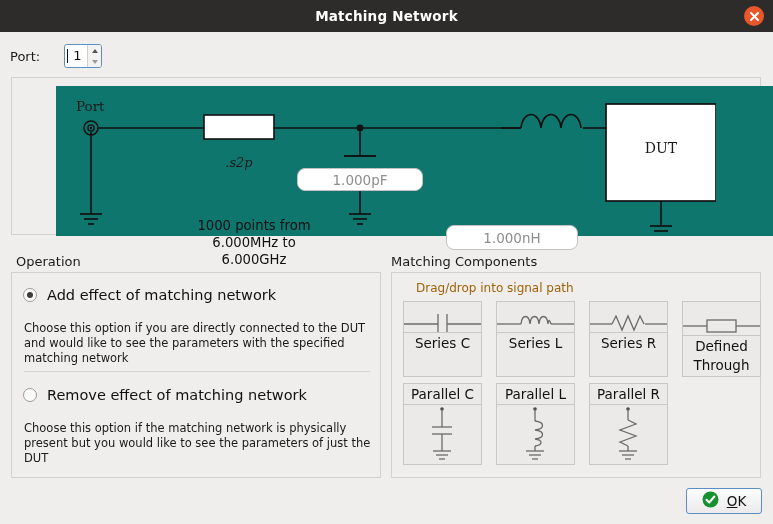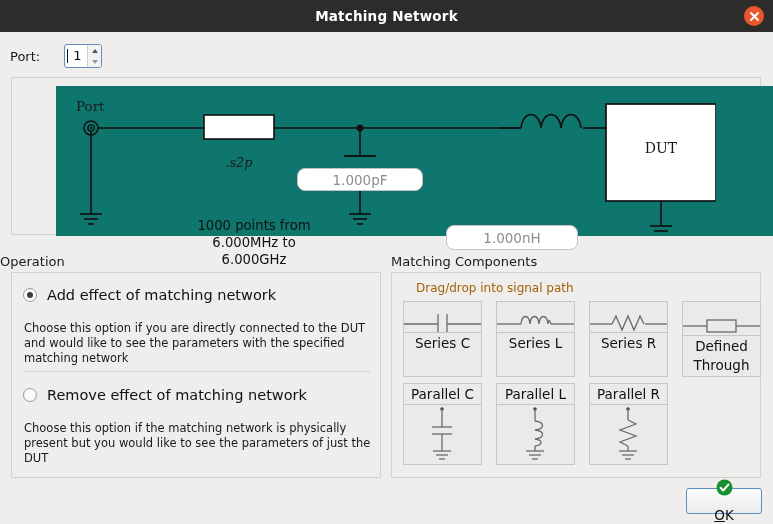--- a/index.html
+++ b/index.html
@@ -71,21 +71,21 @@
   .cap-note{
     position:absolute;left:128px;top:131px;width:140px;text-align:center;
     font-size:13.2px;line-height:17px;color:#111;
   }
   .serif{font-family:"DejaVu Serif","Liberation Serif",serif;}
 
   
   .grouptitle{position:absolute;font-size:13px;color:#1a1a1a;}
   .groupbox{position:absolute;box-sizing:border-box;border:1px solid #d3d1cf;background:#efeeed;}
 
-  #op-title{left:0;top:254px;}
+  #op-title{left:16px;top:254px;}
   #op-box{left:11px;top:272px;width:370px;height:206px;}
   #mc-title{left:391px;top:254px;}
   #mc-box{left:391px;top:272px;width:370px;height:206px;}
 
   
   .radio-row{position:absolute;display:flex;align-items:center;gap:10px;cursor:pointer;}
   #radio1{left:11px;top:14px;}
   #radio2{left:11px;top:114px;}
   .radio{
     width:14px;height:14px;border-radius:50%;box-sizing:border-box;
@@ -120,21 +120,21 @@
   }
   .tile .ticon{flex:1;display:flex;align-items:center;justify-content:center;}
   .tile .sep{height:1px;background:#c9c7c5;}
   .tile.defined .tlabel{font-size:13.5px;line-height:17px;}
 
   
   .okbtn{
     position:absolute;left:686px;top:488px;width:76px;height:26px;box-sizing:border-box;
     border:1px solid #5a8fc4;border-radius:3px;
     background:linear-gradient(#fdfdfd,#eceaea);
-    display:flex;align-items:center;justify-content:center;gap:8px;cursor:pointer;flex-direction:column;
+    display:flex;align-items:center;justify-content:center;gap:8px;cursor:pointer;
   }
   .okbtn .oklabel{font-size:13.5px;color:#111;}
   .okbtn .oklabel u{text-decoration:underline;}
 </style>
 </head>
 <body>
 
 <div id="root">
 
   <div class="titlebar">

